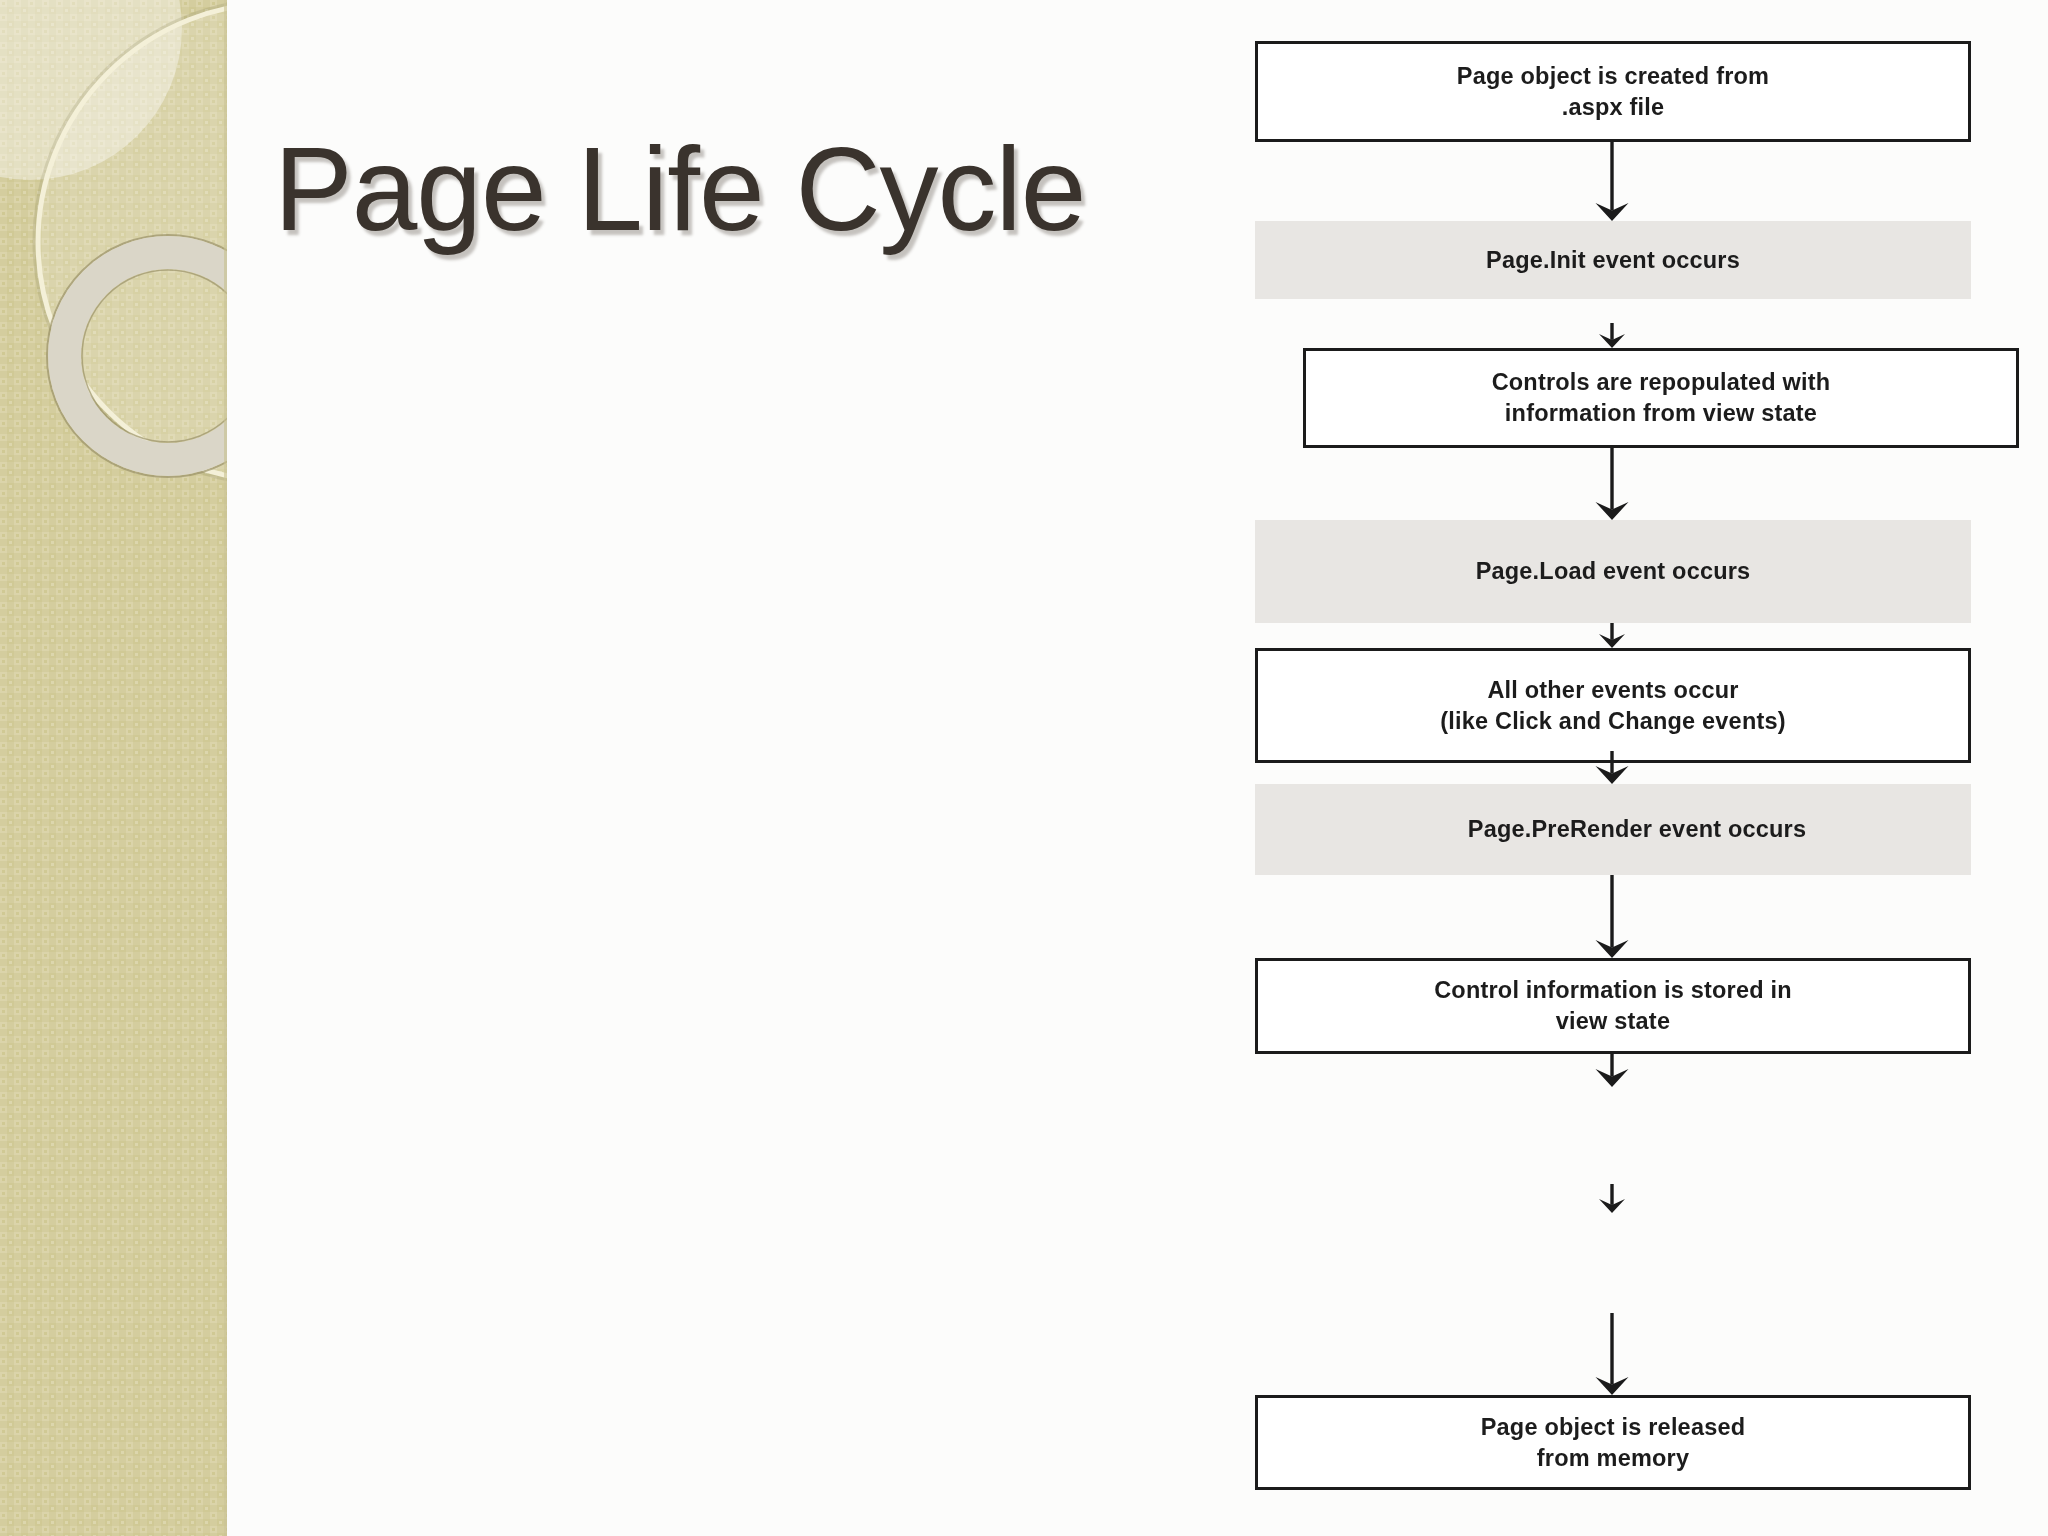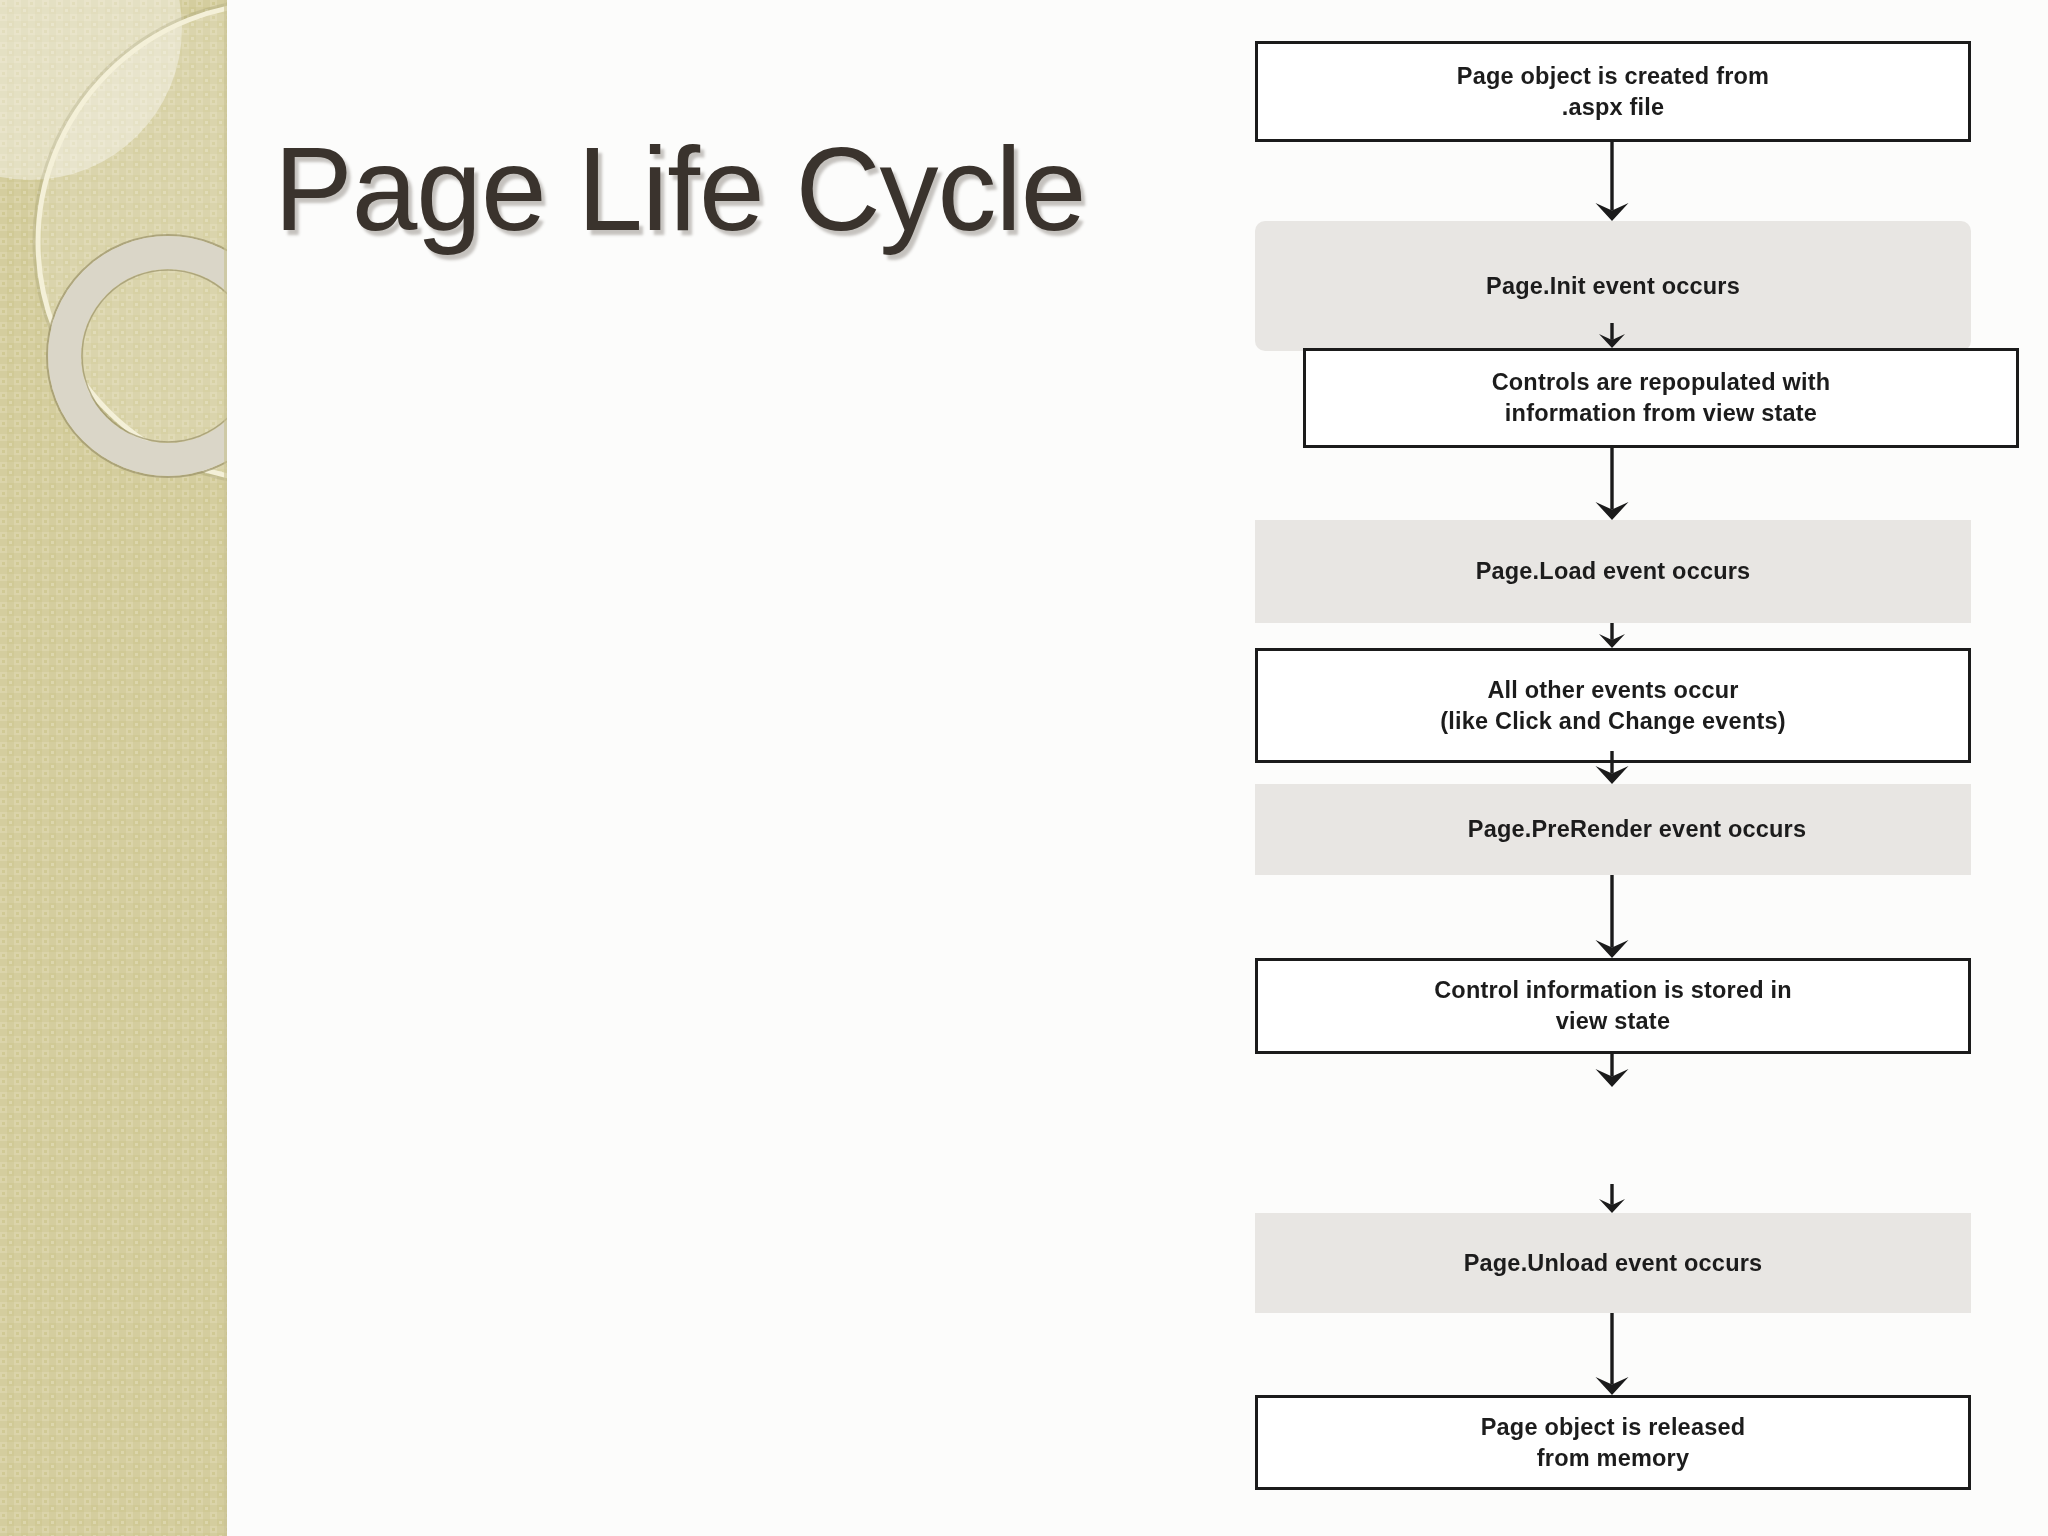--- a/index.html
+++ b/index.html
@@ -88,21 +88,21 @@
 
   <div class="flowchart" id="flowchart">
       <div class="flow-box plain" style="top: 41px; height: 101px;">
         <div>Page object is created from</div>
         <div>.aspx file</div>
       </div>
       <svg class="flow-arrow" width="36" height="79" style="top: 142px;">
         <line x1="18" x2="18" y1="0" y2="68.56" stroke="#1b1b1b" stroke-width="3.4"></line>
         <path d="M1.5,61 L18,68.56 L34.5,61 L18,79 Z" fill="#1b1b1b"></path>
       </svg>
-      <div class="flow-box shaded" style="top: 221px; height: 130px; border-radius: 10px;">
+      <div class="flow-box shaded" style="top: 221px; height: 78px;">
         <div>Page.Init event occurs</div>
       </div>
       <svg class="flow-arrow" width="36" height="25" style="top: 323px;">
         <line x1="18" x2="18" y1="0" y2="16.88" stroke="#1b1b1b" stroke-width="3.4"></line>
         <path d="M5,11 L18,16.88 L31,11 L18,25 Z" fill="#1b1b1b"></path>
       </svg>
       <div class="flow-box plain" style="top: 348px; height: 100px; margin-left: 48px;">
         <div>Controls are repopulated with</div>
         <div>information from view state</div>
       </div>
@@ -137,23 +137,20 @@
         <div>view state</div>
       </div>
       <svg class="flow-arrow" width="36" height="33" style="top: 1054px;">
         <line x1="18" x2="18" y1="0" y2="22.56" stroke="#1b1b1b" stroke-width="3.4"></line>
         <path d="M1.5,15 L18,22.56 L34.5,15 L18,33 Z" fill="#1b1b1b"></path>
       </svg>
       <svg class="flow-arrow" width="36" height="29" style="top: 1184px;">
         <line x1="18" x2="18" y1="0" y2="20.88" stroke="#1b1b1b" stroke-width="3.4"></line>
         <path d="M5,15 L18,20.88 L31,15 L18,29 Z" fill="#1b1b1b"></path>
       </svg>
-      <div class="flow-box shaded" style="top: 1213px; height: 100px;">
-        <div>Page.Unload event occurs</div>
-      </div>
       <svg class="flow-arrow" width="36" height="82" style="top: 1313px;">
         <line x1="18" x2="18" y1="0" y2="71.56" stroke="#1b1b1b" stroke-width="3.4"></line>
         <path d="M1.5,64 L18,71.56 L34.5,64 L18,82 Z" fill="#1b1b1b"></path>
       </svg>
       <div class="flow-box plain" style="top: 1395px; height: 95px;">
         <div>Page object is released</div>
         <div>from memory</div>
       </div>
     </div>
 

